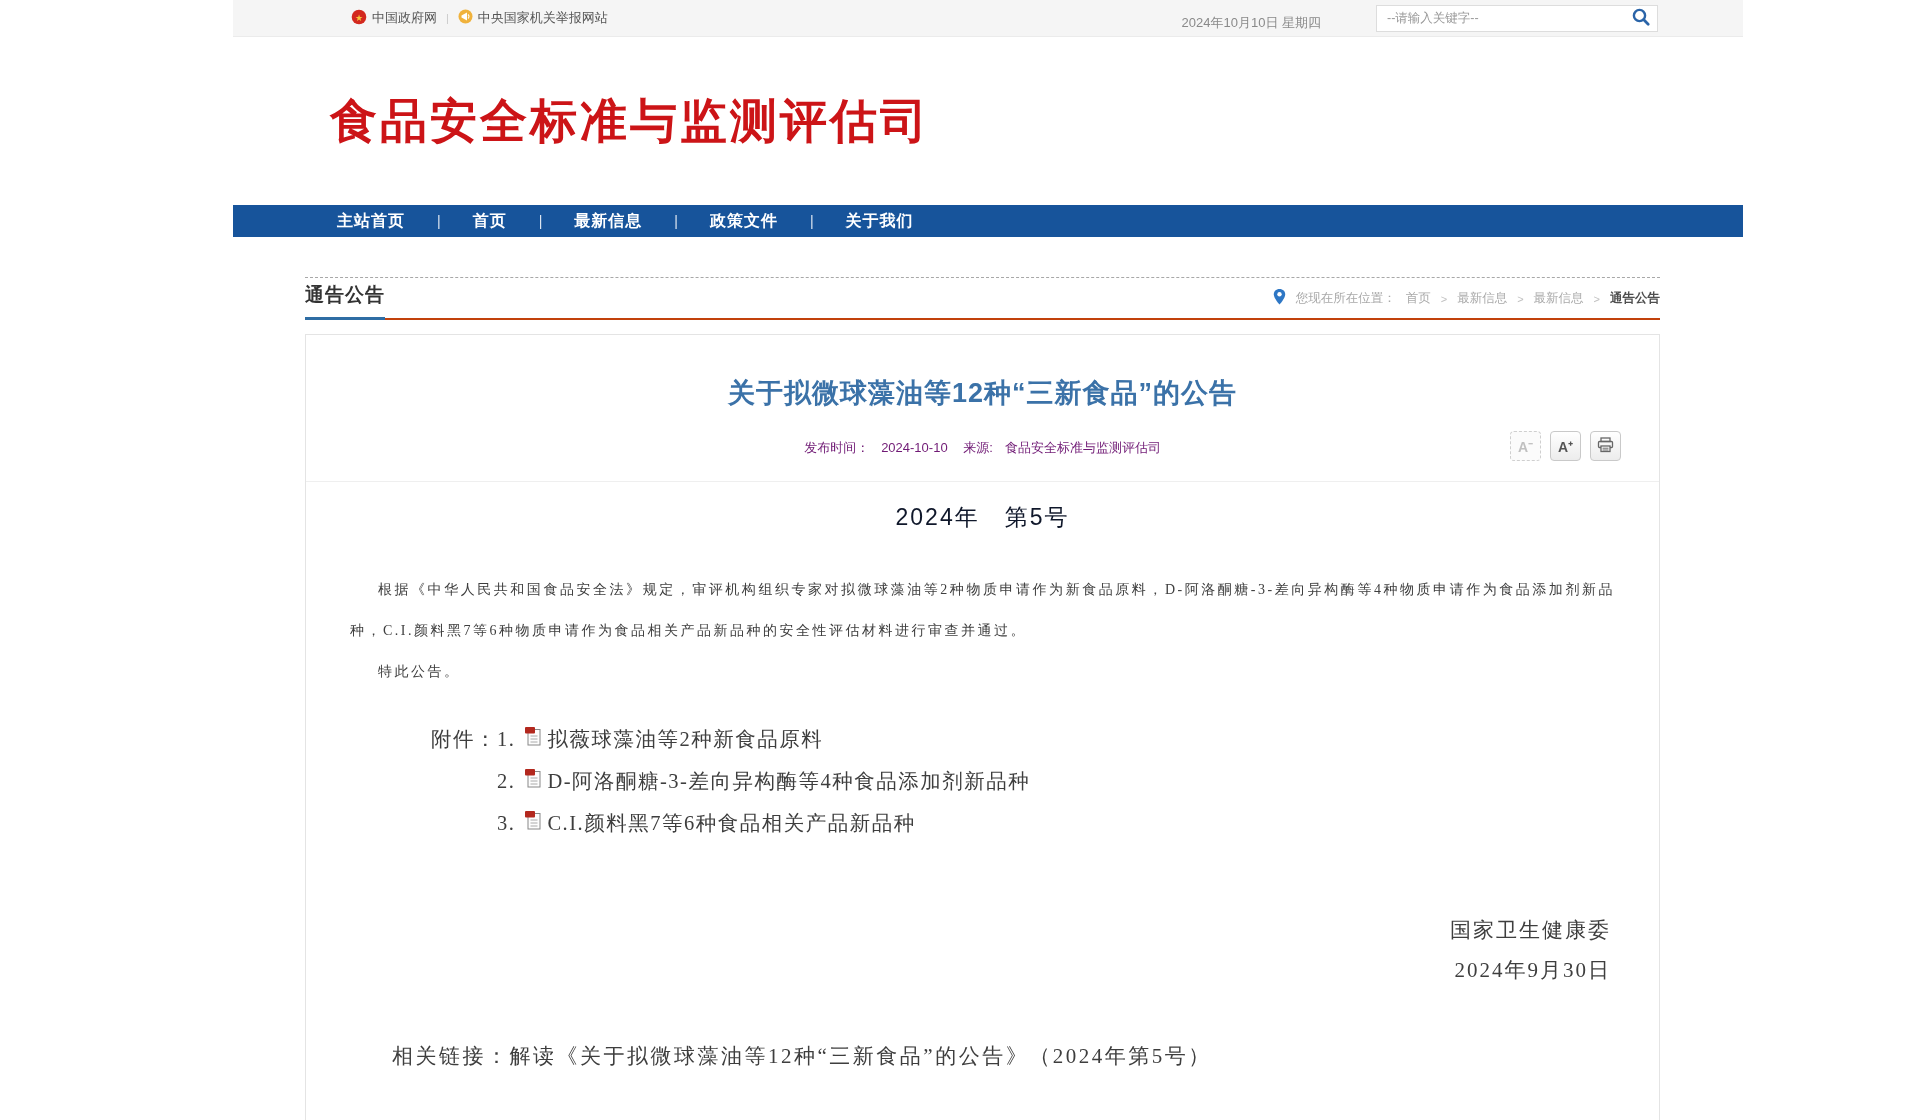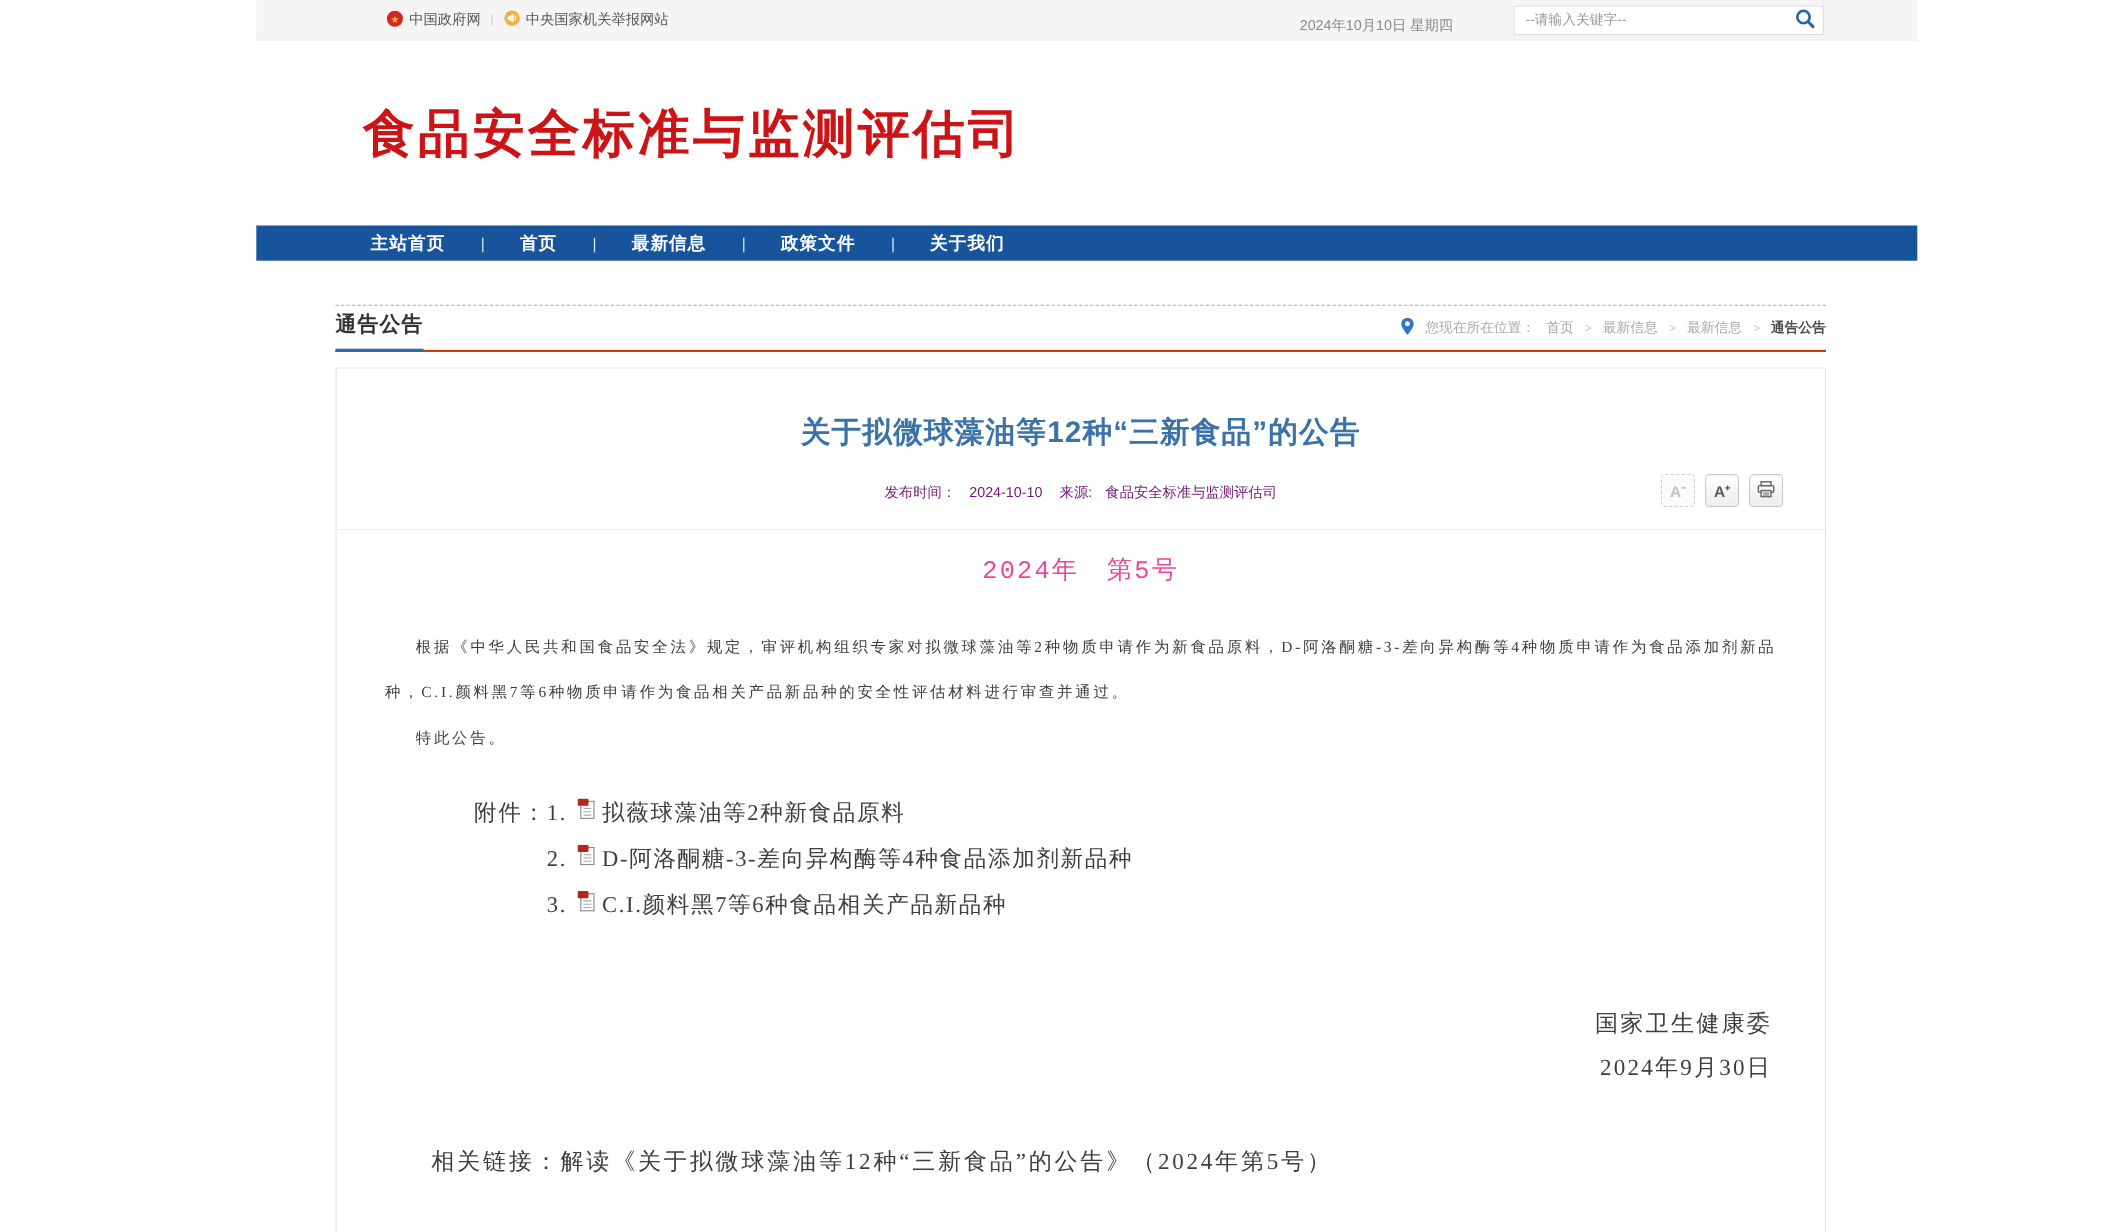--- a/index.html
+++ b/index.html
@@ -50,22 +50,22 @@
   .article-title { text-align:center; font-size:27px; font-weight:bold; color:#3b72a8; letter-spacing:1px; }
   .article-meta { text-align:center; margin-top:28px; font-size:13px; color:#701a75; }
   .article-meta .m { margin:0 6px; }
   .tools { position:absolute; right:38px; top:96px; display:flex; gap:9px; }
   .tool-btn { width:31px; height:30px; border-radius:4px; border:1px solid #c9c9c9;
               background:linear-gradient(#ffffff,#ececec); color:#555; font-size:14px;
               font-weight:bold; cursor:pointer; display:flex; align-items:center; justify-content:center; }
   .tool-btn.ghost { border:1px dashed #cfcfcf; background:#fbfbfb; color:#c0c0c0; }
   .head-divider { border-top:1px solid #efefef; margin-top:24px; }
 
-  .doc-number { text-align:center; margin-top:20px; font-size:23px; color:#ec4899;
-                font-family:Liberation Mono, monospace; letter-spacing:2px; white-space:pre-wrap; }
+  .doc-number { text-align:center; margin-top:20px; font-size:23px; color:#0f172a;
+                font-family:Liberation Sans, sans-serif; letter-spacing:2px; white-space:pre-wrap; }
 
   .body-text { padding:0 44px; margin-top:36px; font-family:"Liberation Serif","DejaVu Serif",serif;
                font-size:14px; color:#3e3e3e; line-height:41px; letter-spacing:2.5px; text-align:justify; }
   .body-text p { text-indent:2em; }
 
   .attachments { margin:26px 44px 0 125px; font-family:"Liberation Serif","DejaVu Serif",serif;
                  font-size:20.5px; color:#3e3e3e; letter-spacing:1.5px; display:grid;
                  grid-template-columns:auto 1fr; line-height:42px; }
   .att-label { grid-column:1; }
   .att-list { grid-column:2; }

